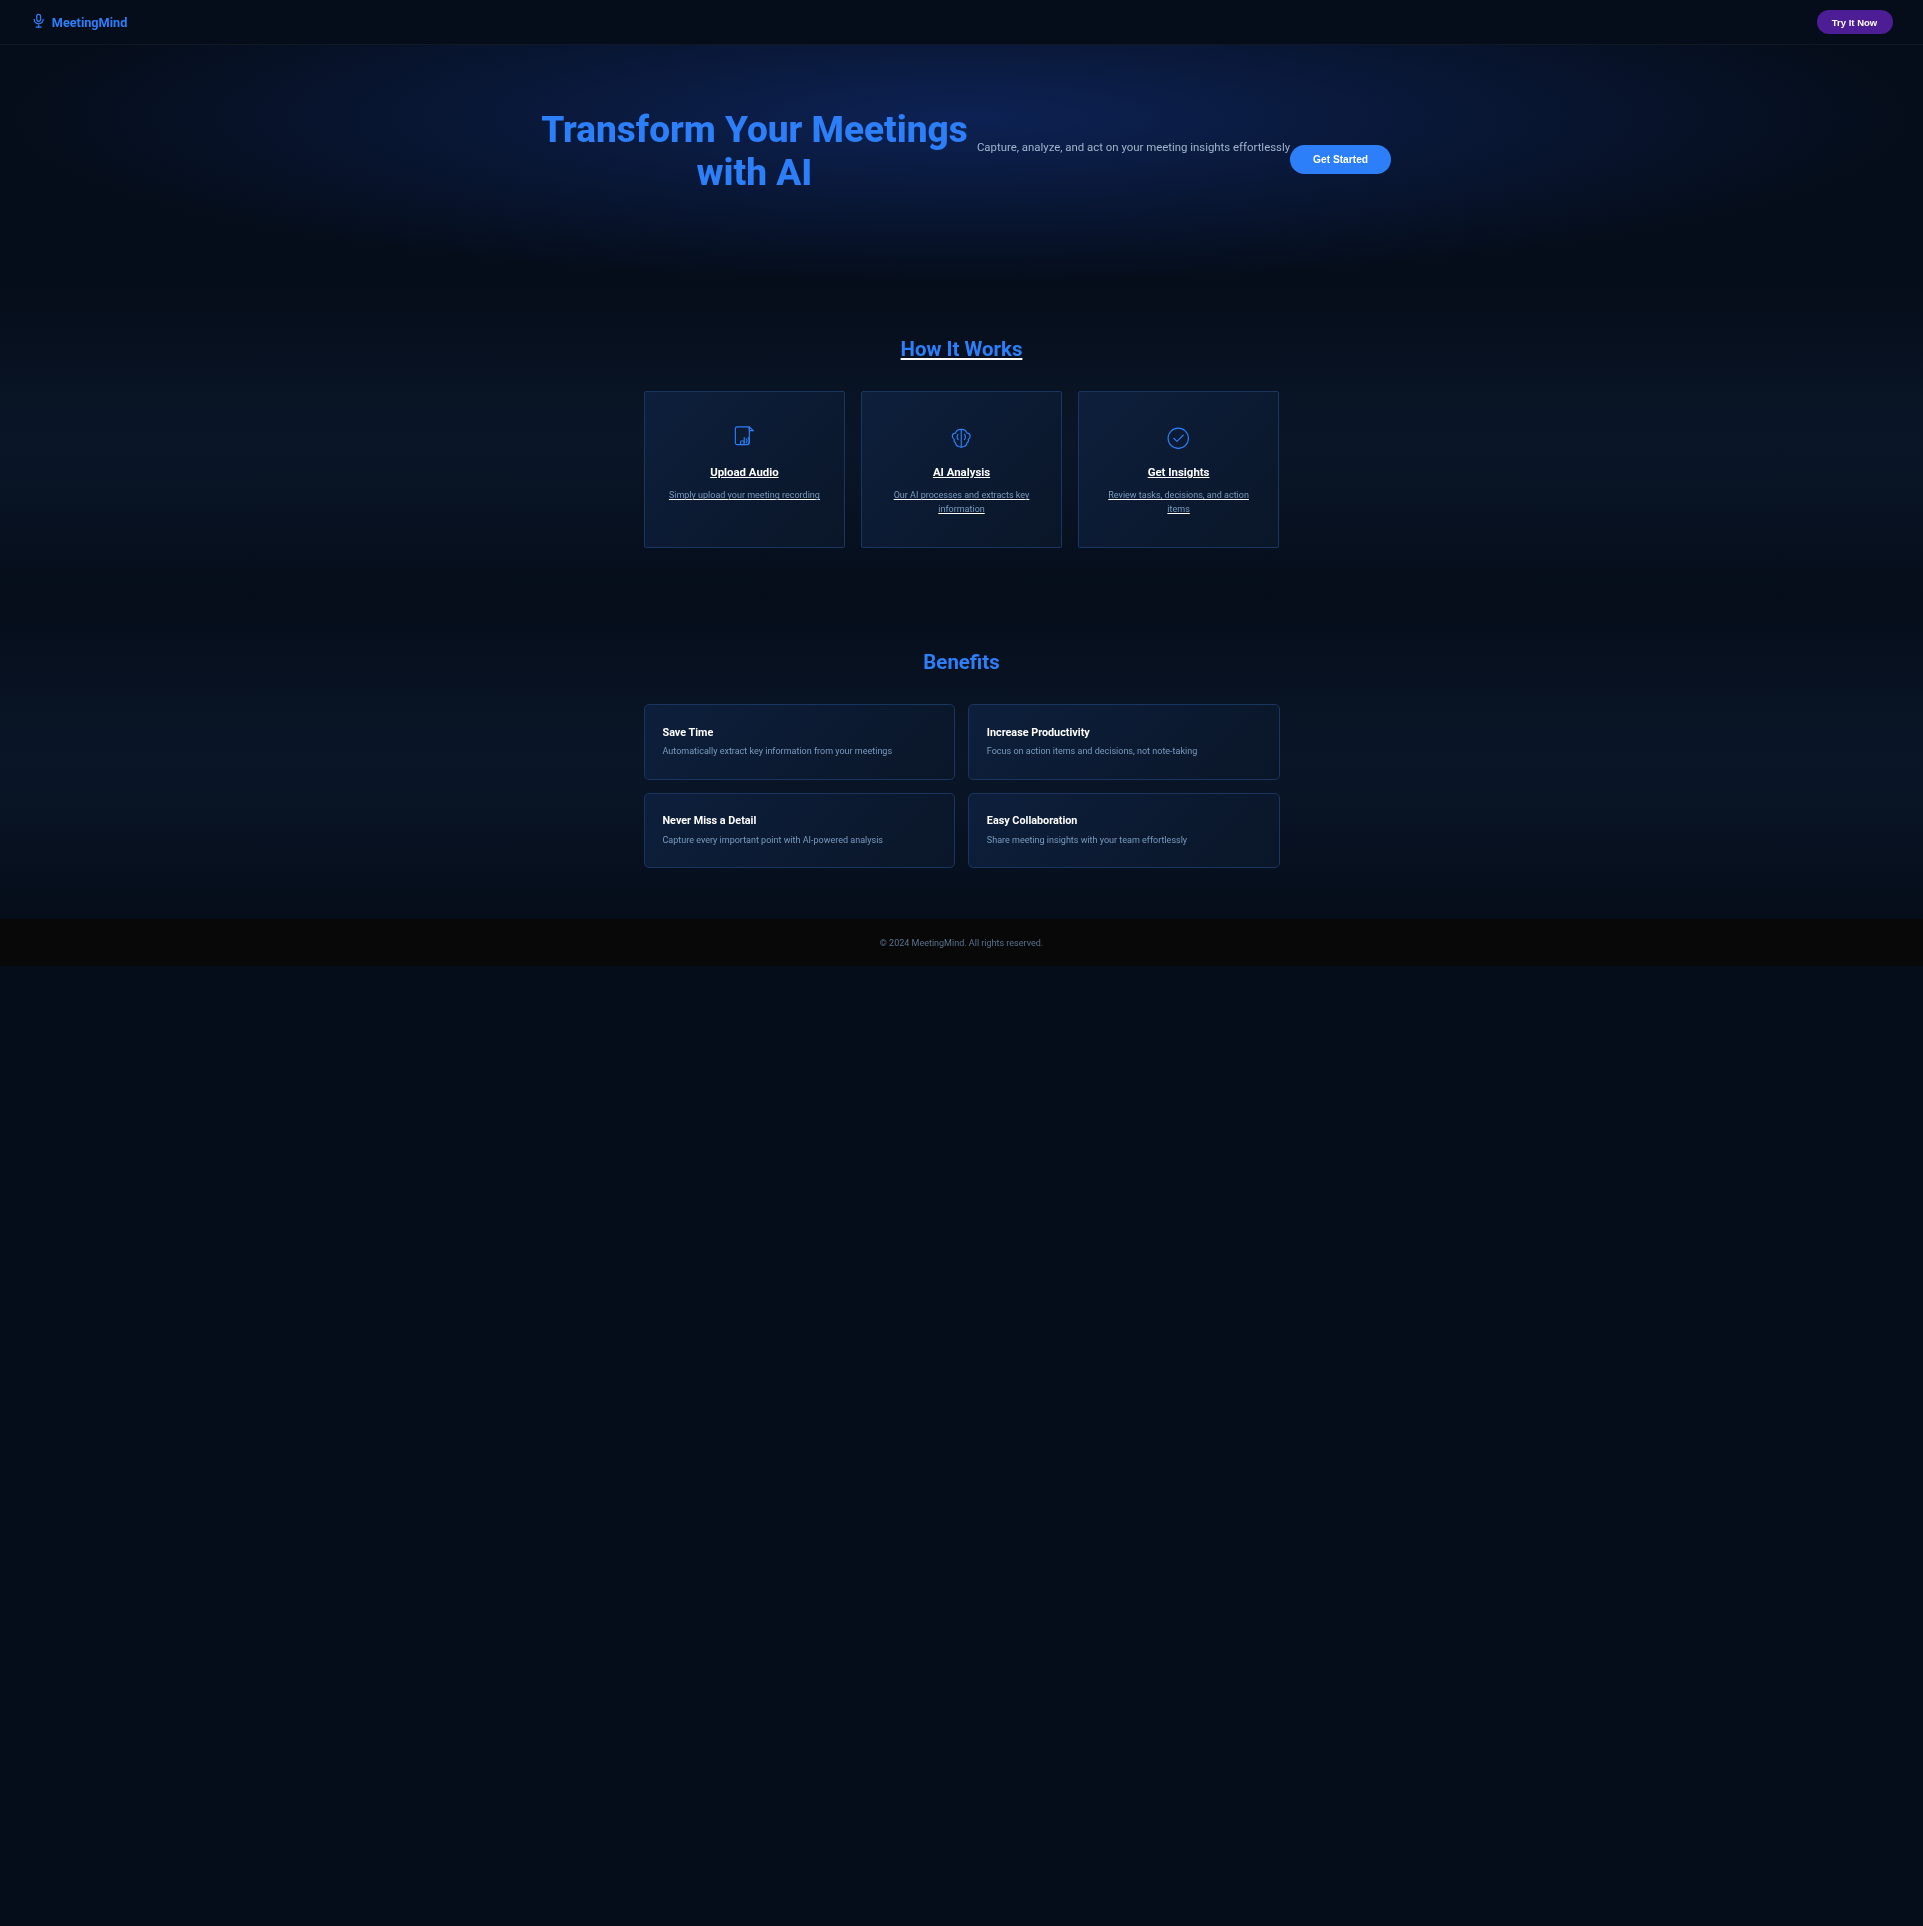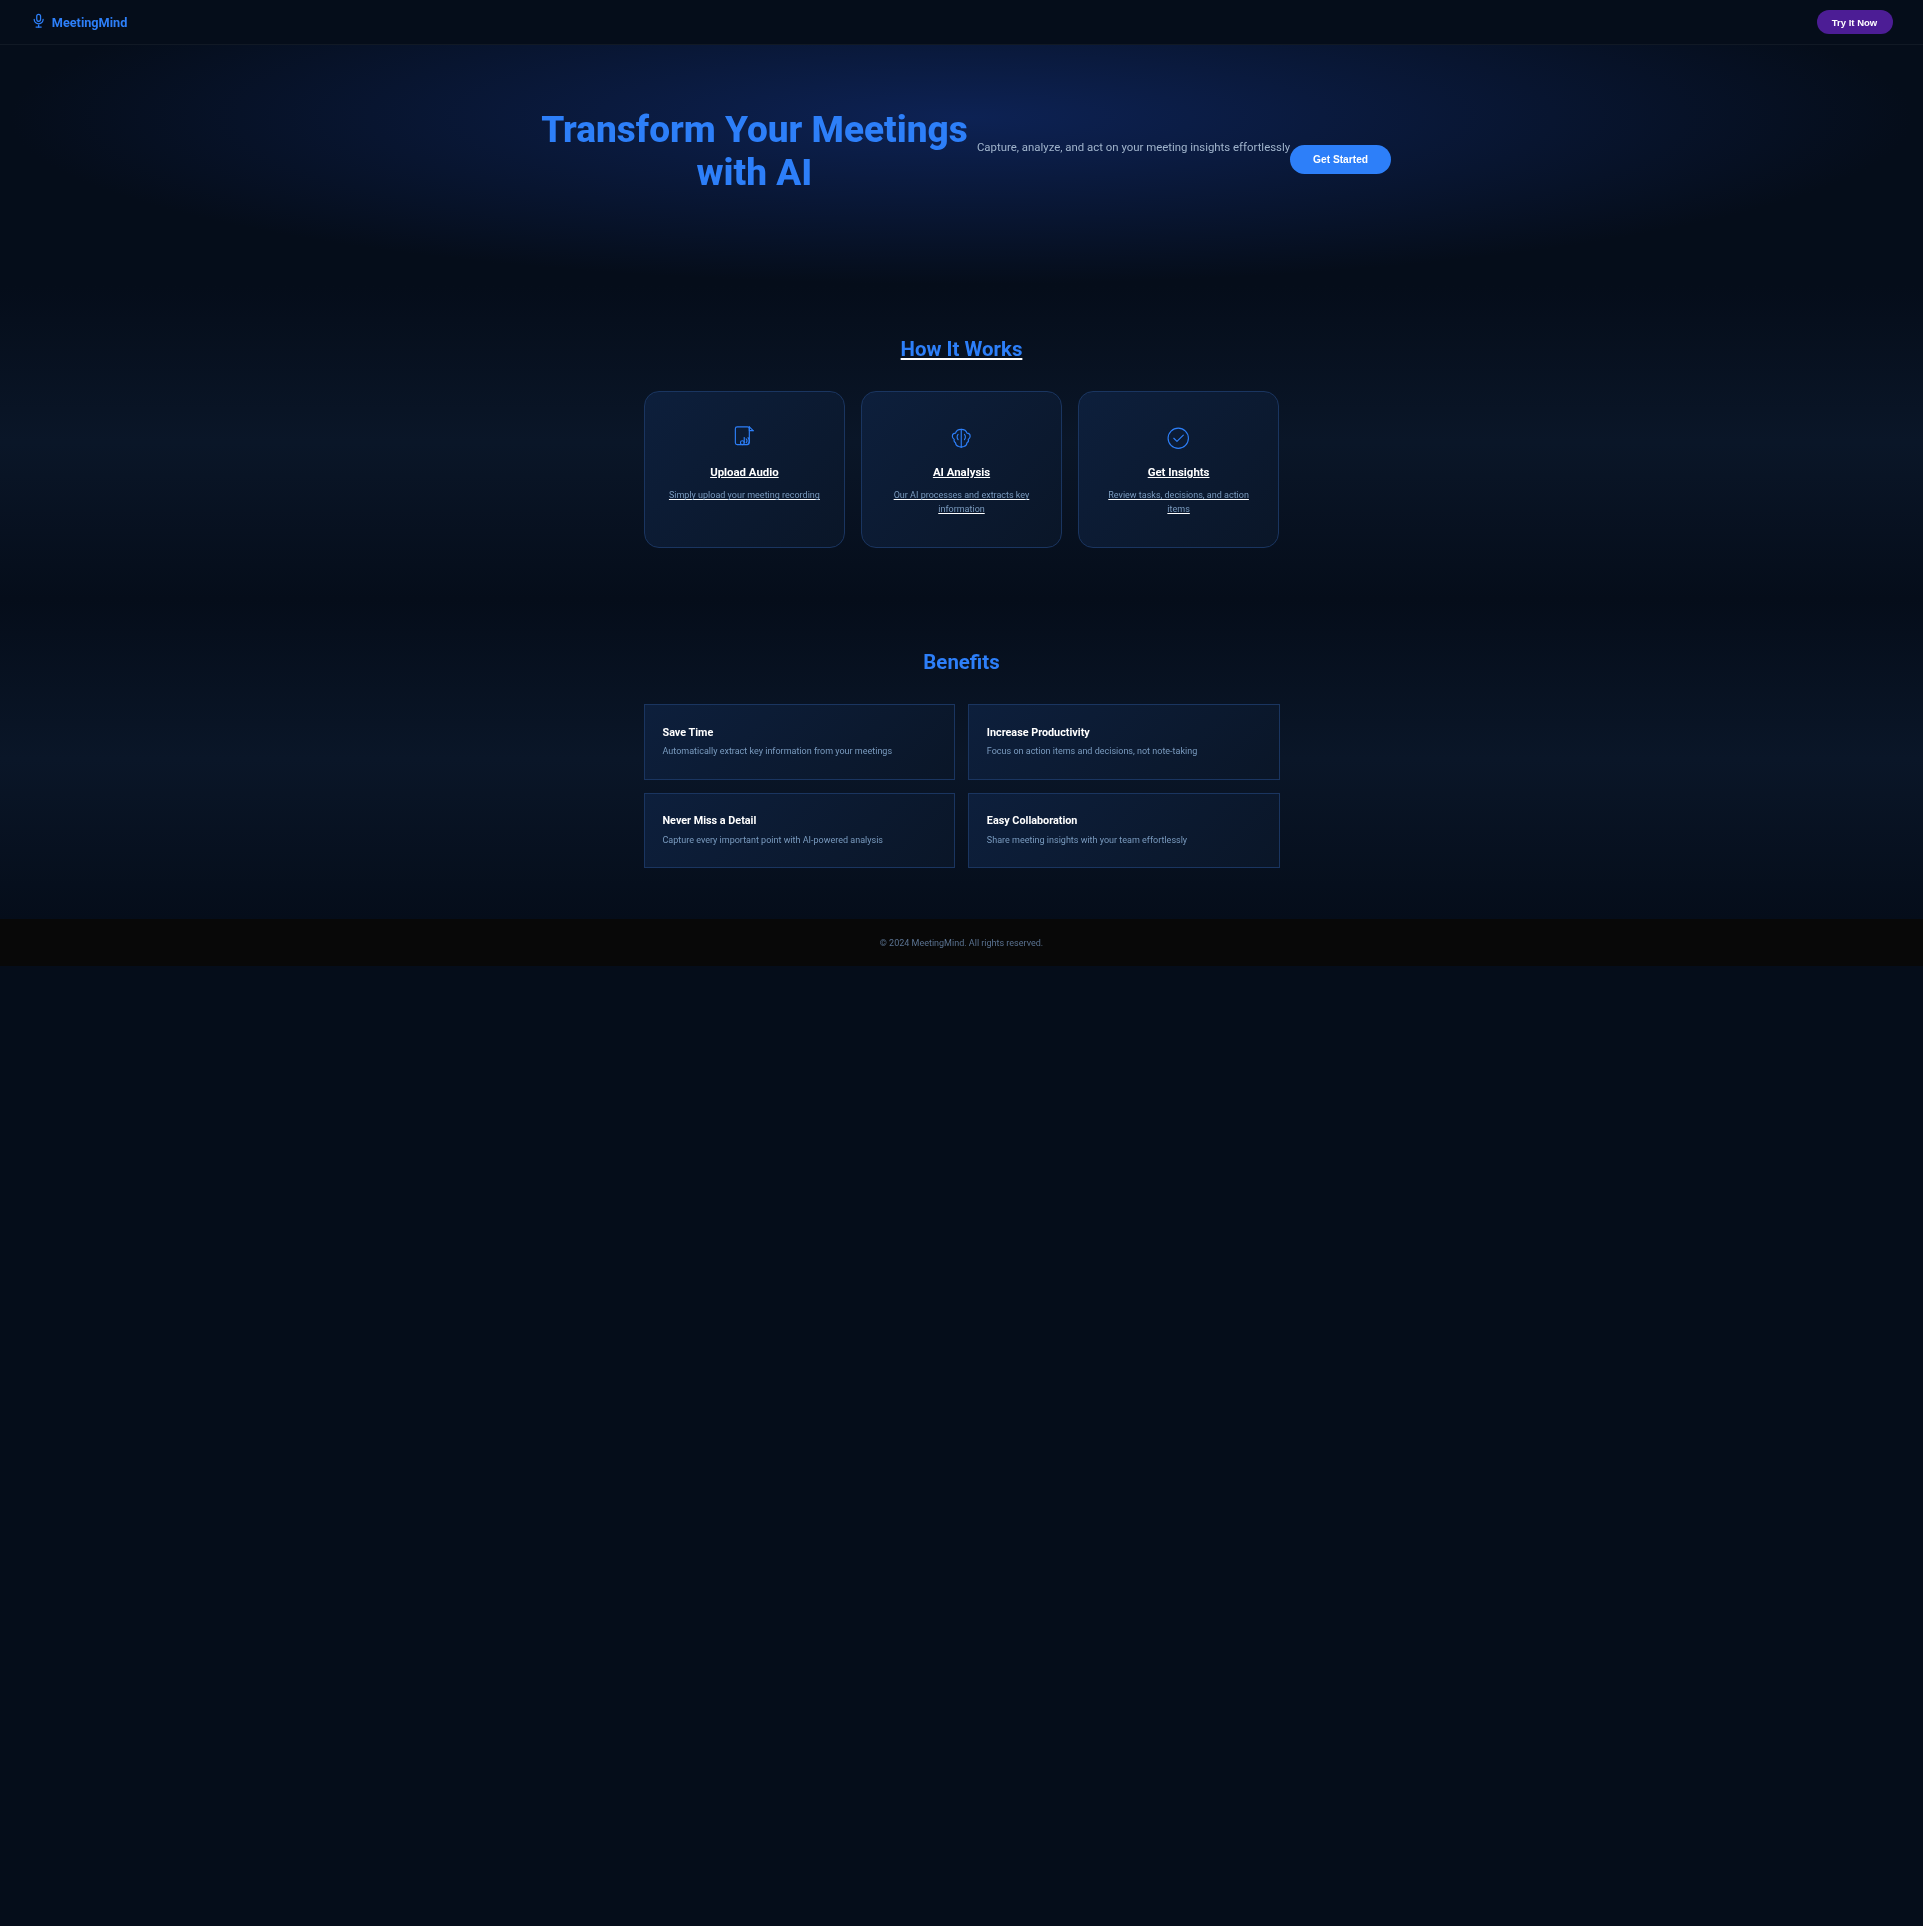--- a/index.html
+++ b/index.html
@@ -109,21 +109,21 @@
       display: flex;
       gap: 15.3px;
       justify-content: center;
       max-width: 636px;
       margin: 0 auto;
     }
 
     .card {
       background: linear-gradient(135deg, #0d1f3c 0%, #0a1628 100%);
       border: 0.6px solid #1a3560;
-      border-radius: 15px;
+      border-radius: 2px;
       padding: 30.5px 20.4px;
       flex: 1;
       display: flex;
       flex-direction: column;
       align-items: center;
       text-align: center;
       gap: 10.2px;
     }
 
     .card-title {
@@ -148,21 +148,21 @@
       display: grid;
       grid-template-columns: 1fr 1fr;
       gap: 12.7px;
       max-width: 636px;
       margin: 0 auto;
     }
 
     .benefit-card {
       background: linear-gradient(135deg, #0d1f3c 0%, #0a1628 100%);
       border: 0.6px solid #1a3560;
-      border-radius: 0;
+      border-radius: 5px;
       padding: 20.4px 18px;
     }
 
     .benefit-title {
       font-size: 10.8px;
       font-weight: 700;
       color: #ffffff;
       margin-bottom: 6.4px;
     }
 

